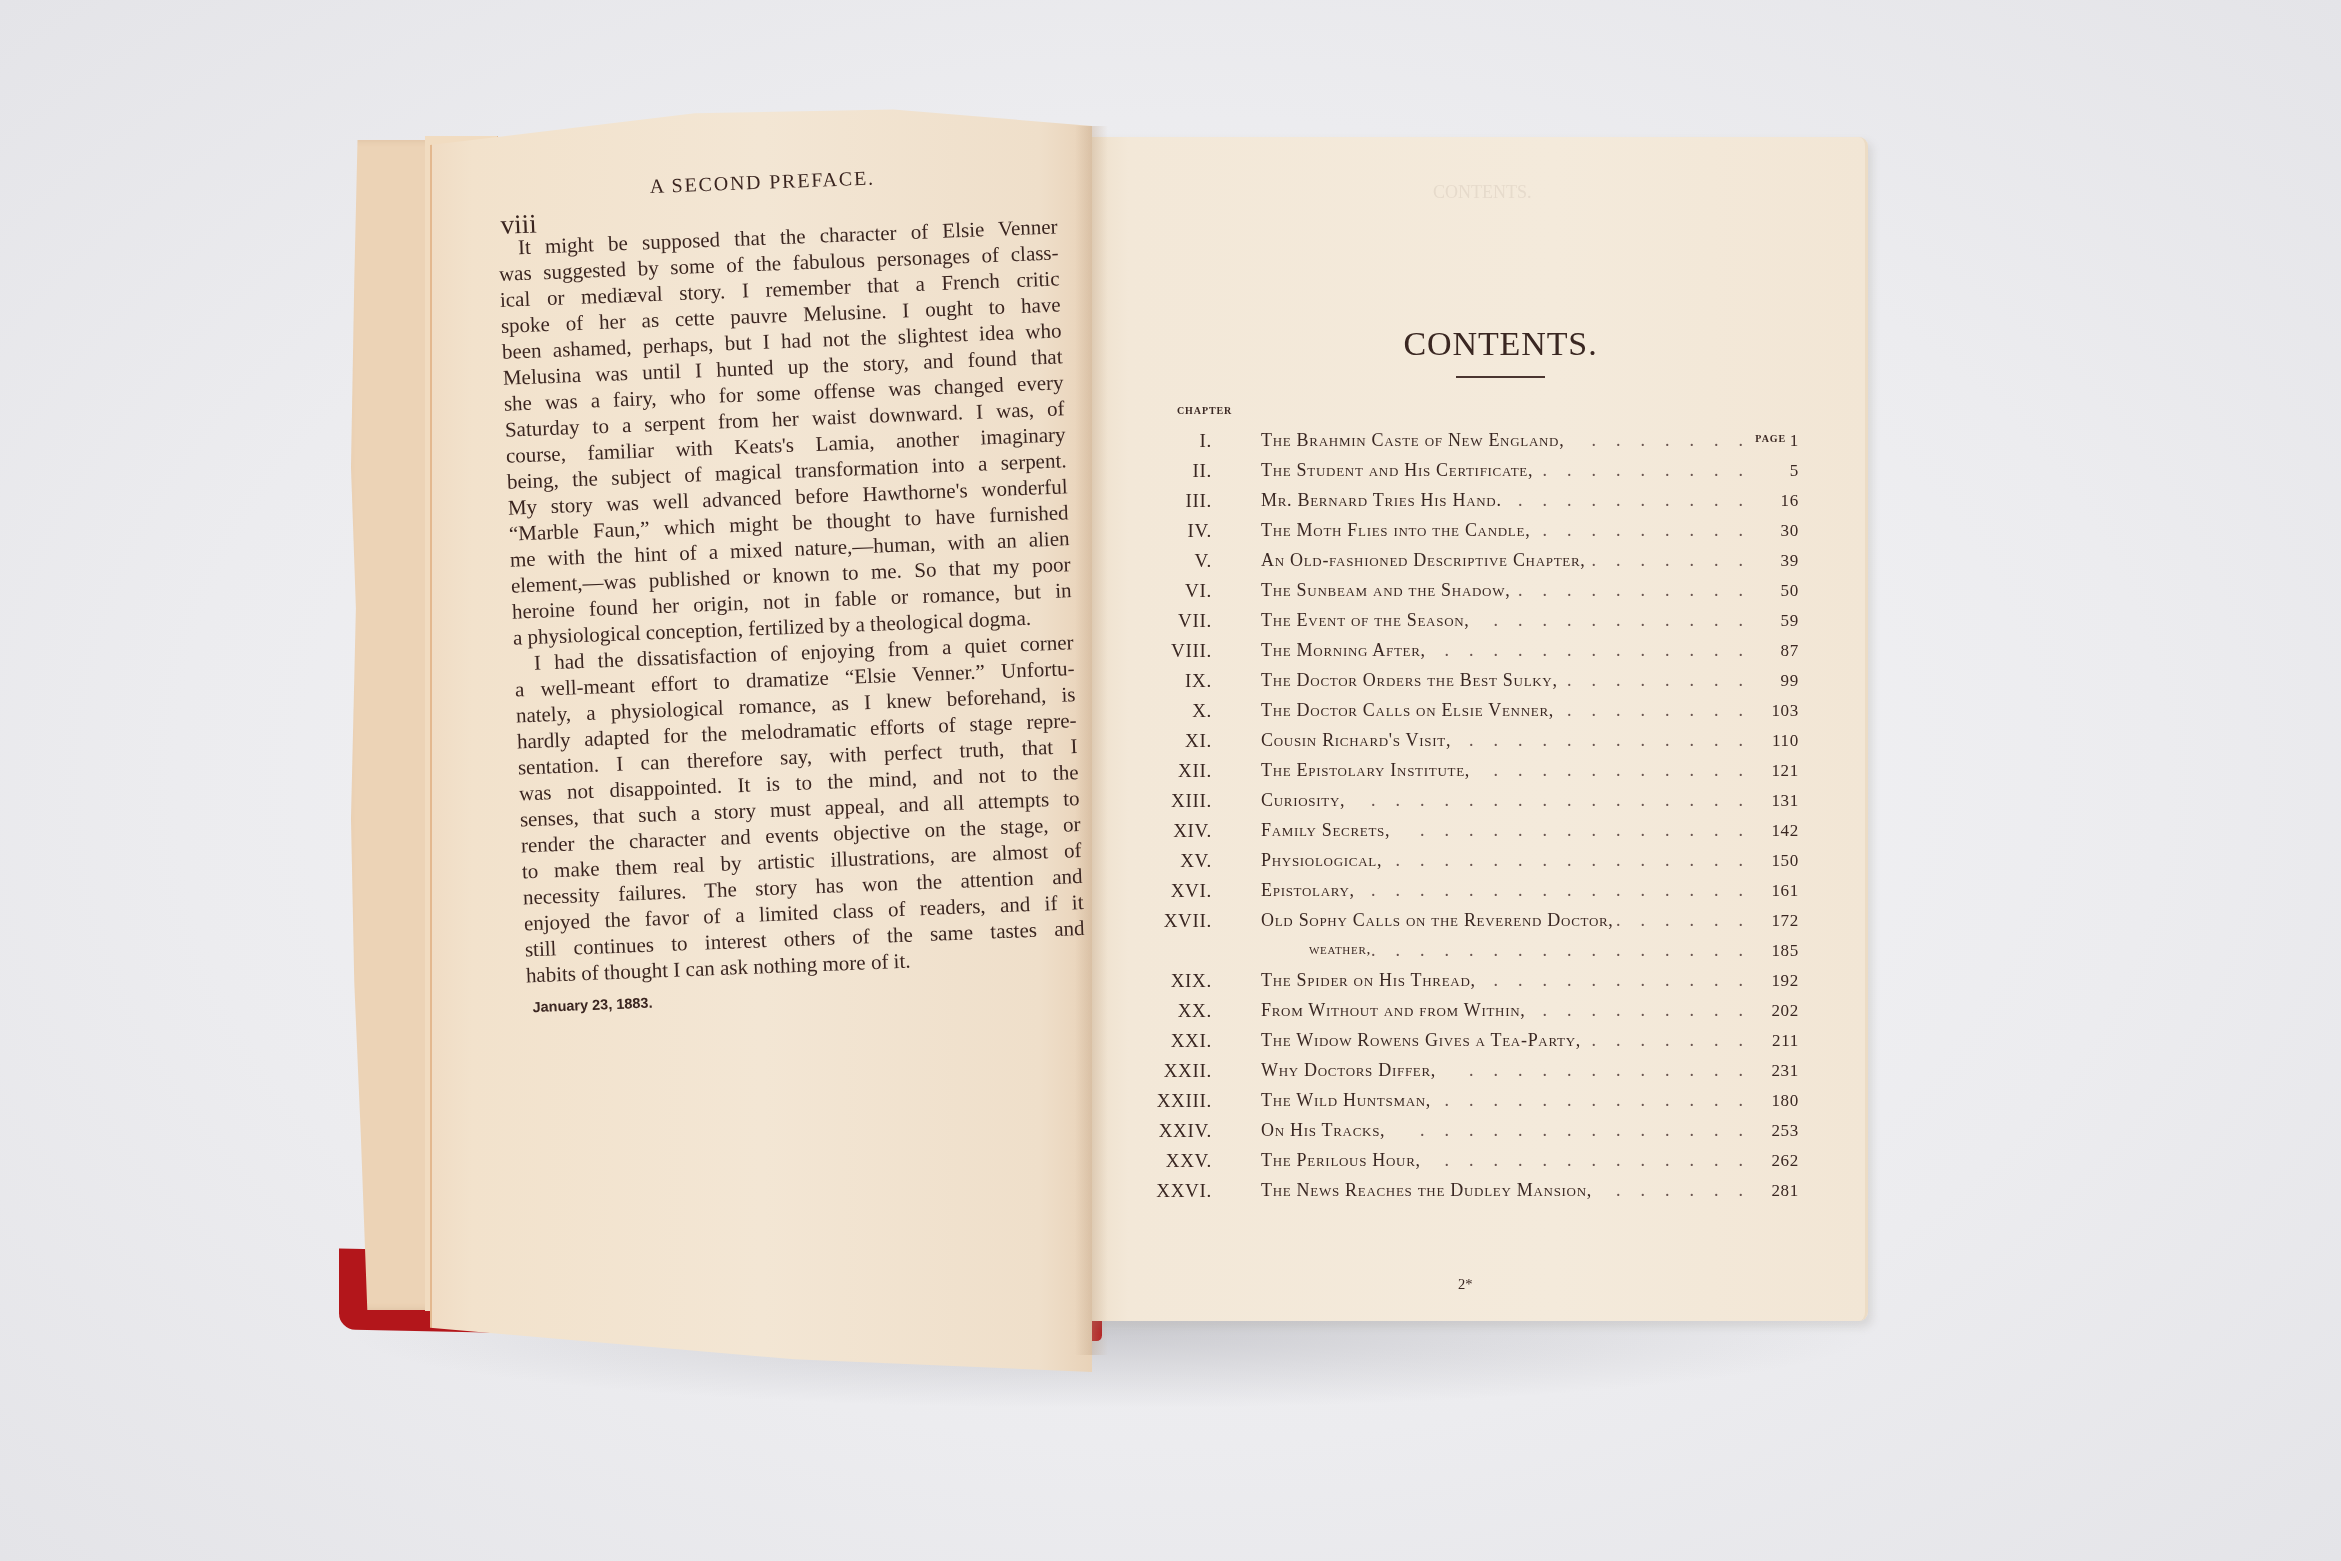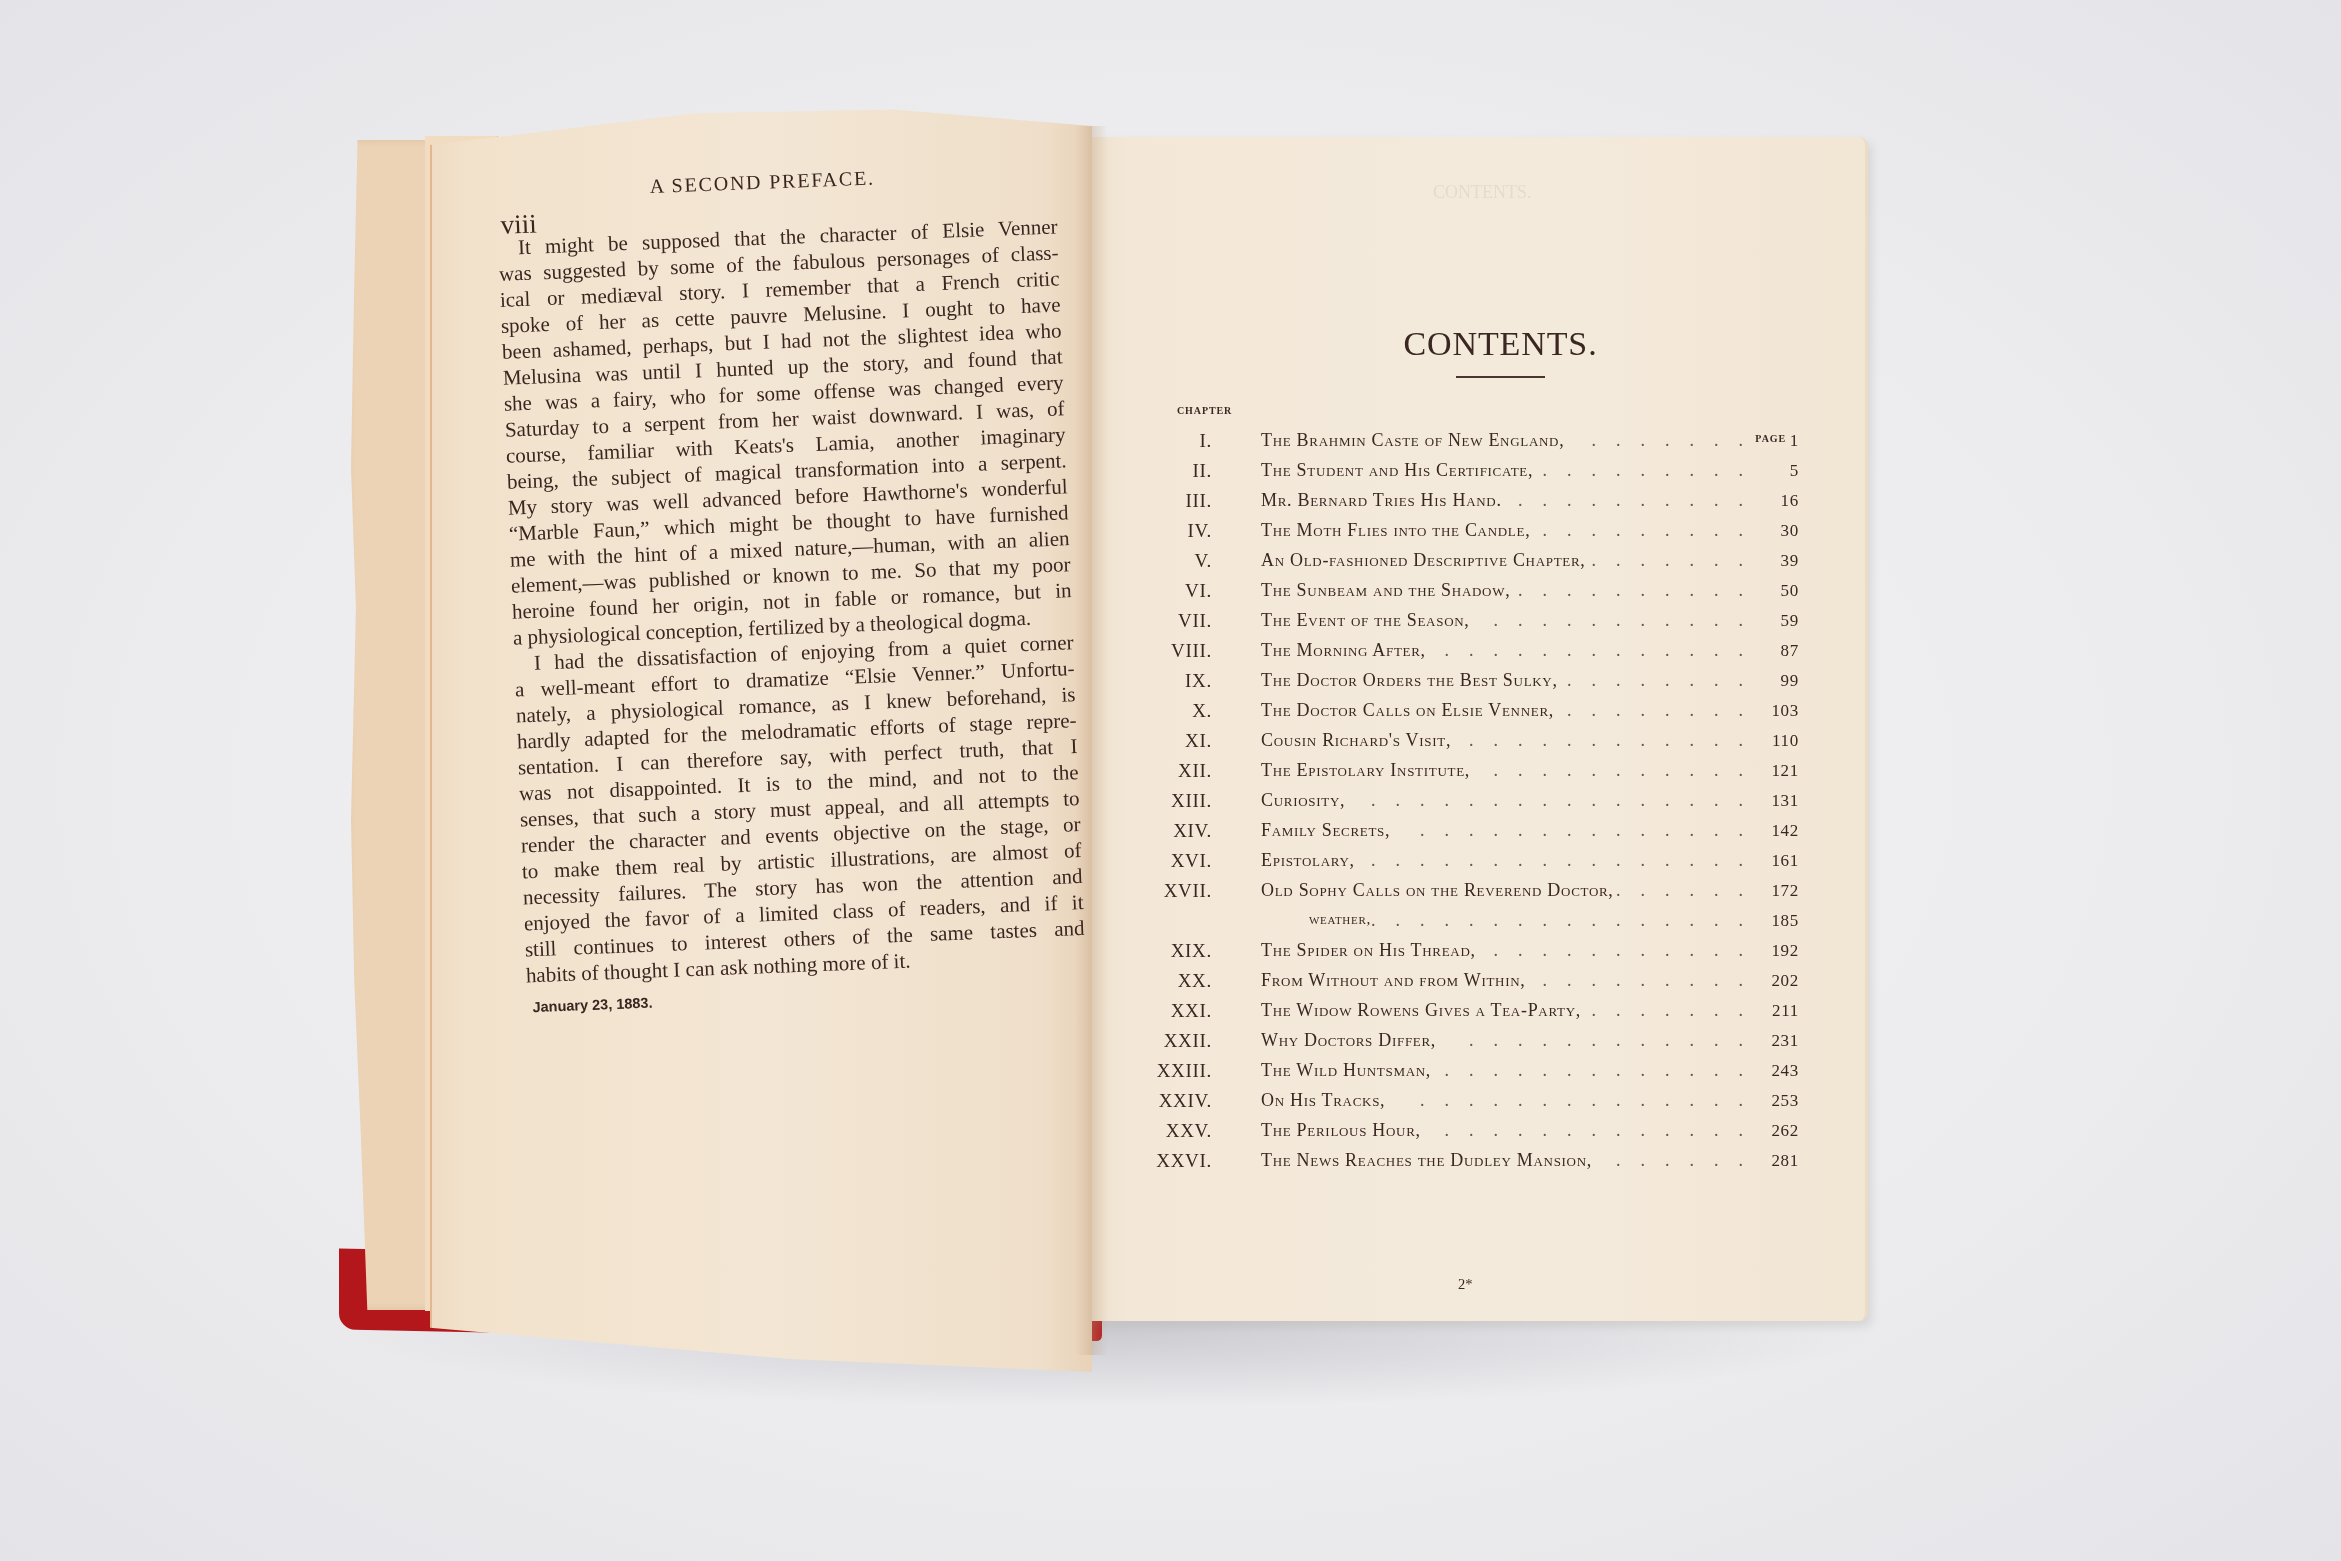--- a/index.html
+++ b/index.html
@@ -218,20 +218,26 @@
         <span class="dots">................</span>
         <span class="pg">131</span>
       </div>
       <div class="toc-row">
         <span class="num">XIV.</span>
         <span class="ttl">Family Secrets,</span>
         <span class="dots">..............</span>
         <span class="pg">142</span>
       </div>
       <div class="toc-row">
+        <span class="num">XV.</span>
+        <span class="ttl">Physiological,</span>
+        <span class="dots">...............</span>
+        <span class="pg">150</span>
+      </div>
+      <div class="toc-row">
         <span class="num">XVI.</span>
         <span class="ttl">Epistolary,</span>
         <span class="dots">................</span>
         <span class="pg">161</span>
       </div>
       <div class="toc-row">
         <span class="num">XVII.</span>
         <span class="ttl">Old Sophy Calls on the Reverend Doctor,</span>
         <span class="dots">......</span>
         <span class="pg">172</span>
@@ -263,21 +269,21 @@
       <div class="toc-row">
         <span class="num">XXII.</span>
         <span class="ttl">Why Doctors Differ,</span>
         <span class="dots">............</span>
         <span class="pg">231</span>
       </div>
       <div class="toc-row">
         <span class="num">XXIII.</span>
         <span class="ttl">The Wild Huntsman,</span>
         <span class="dots">.............</span>
-        <span class="pg">243</span>
+        <span class="pg">180</span>
       </div>
       <div class="toc-row">
         <span class="num">XXIV.</span>
         <span class="ttl">On His Tracks,</span>
         <span class="dots">..............</span>
         <span class="pg">253</span>
       </div>
       <div class="toc-row">
         <span class="num">XXV.</span>
         <span class="ttl">The Perilous Hour,</span>

